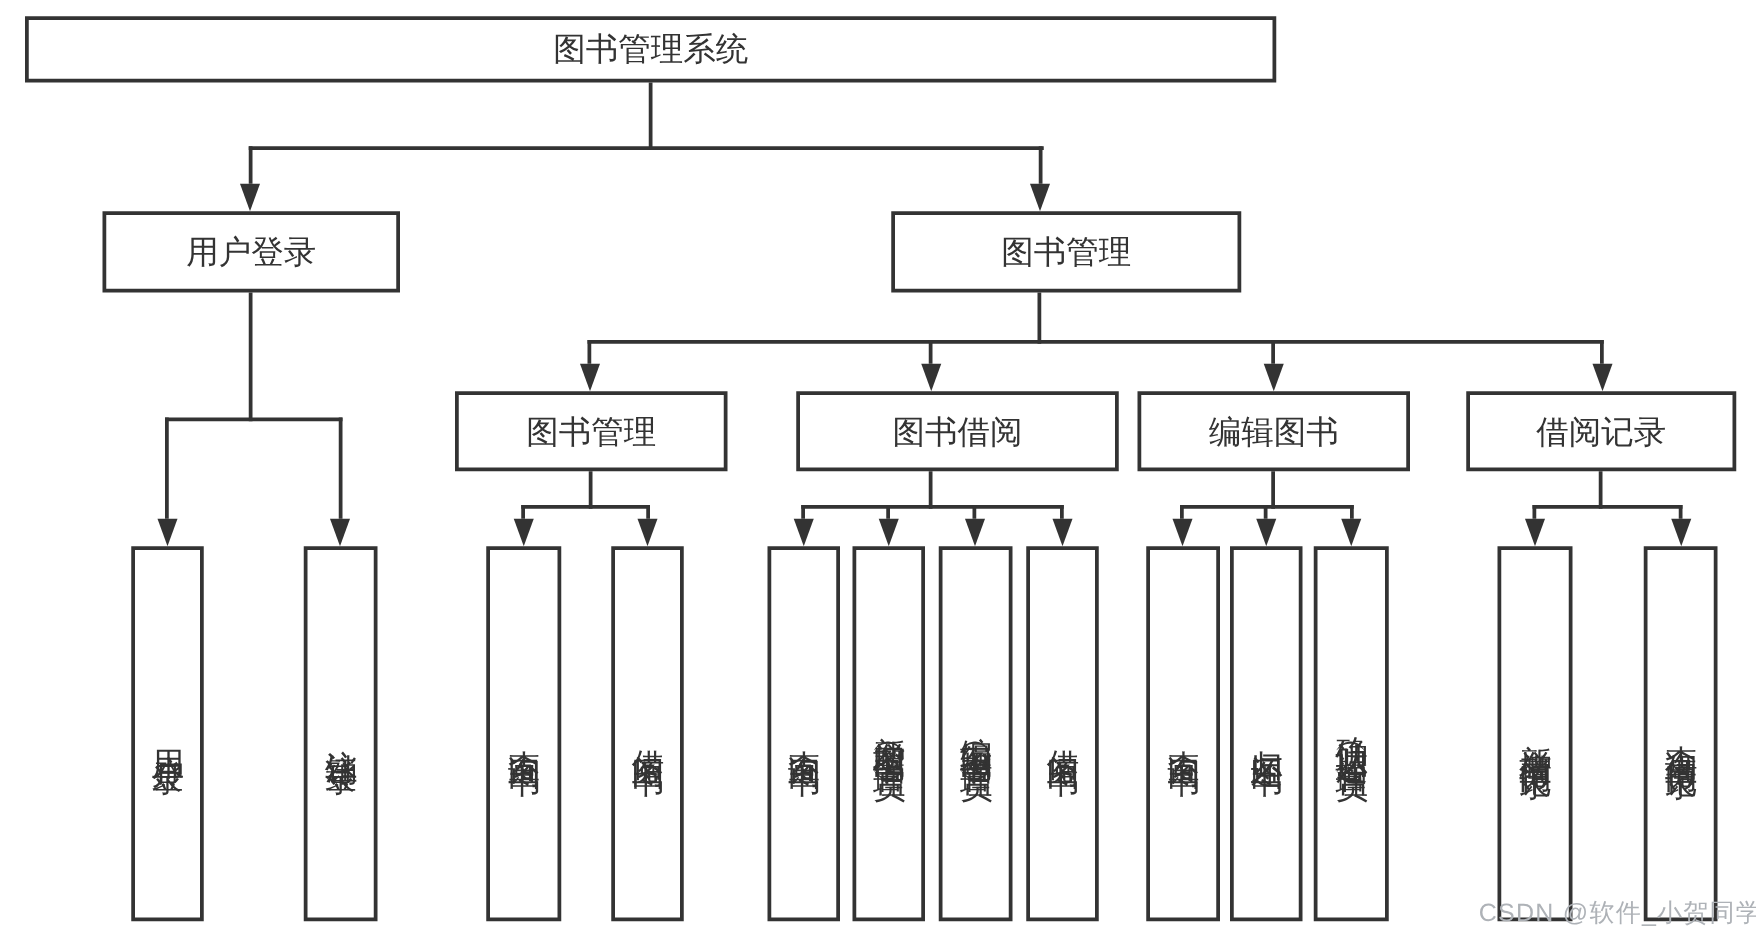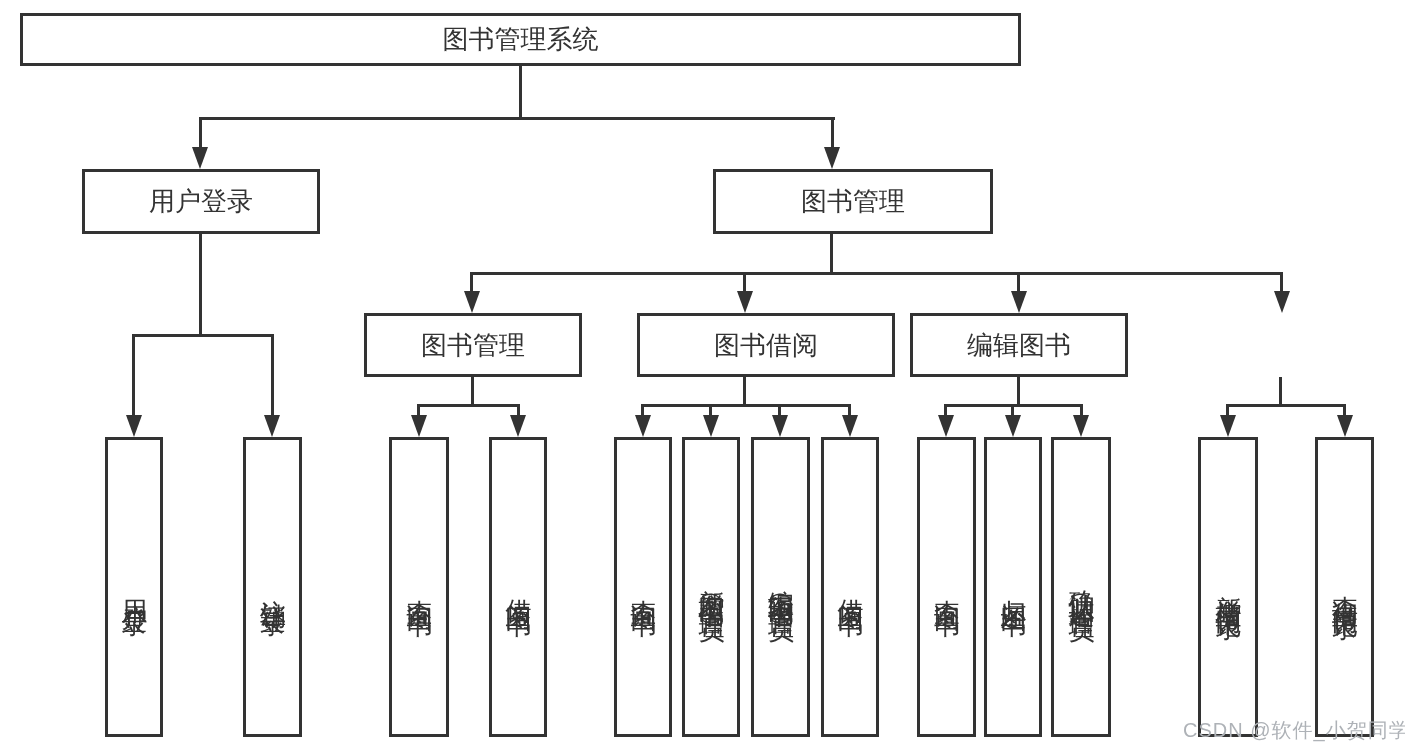--- a/index.html
+++ b/index.html
@@ -43,20 +43,23 @@
   </div>
 
   <div class="box hbox" style="left:364px;top:313px;width:218px;height:64px">
     <span>图书管理</span>
   </div>
   <div class="box hbox" style="left:637px;top:313px;width:258px;height:64px">
     <span>图书借阅</span>
   </div>
   <div class="box hbox" style="left:910px;top:313px;width:218px;height:64px">
     <span>编辑图书</span>
+  </div>
+  <div class="box hbox" style="left:1173px;top:313px;width:216px;height:64px">
+    <span>借阅记录</span>
   </div>
 
   <div class="box vbox" style="left:105px;top:437px;width:58px;height:300px">
     <span class="vtext">用户登录</span>
   </div>
   <div class="box vbox" style="left:243px;top:437px;width:59px;height:300px">
     <span class="vtext">注销登录</span>
   </div>
 
   <div class="box vbox" style="left:389px;top:437px;width:60px;height:300px">

